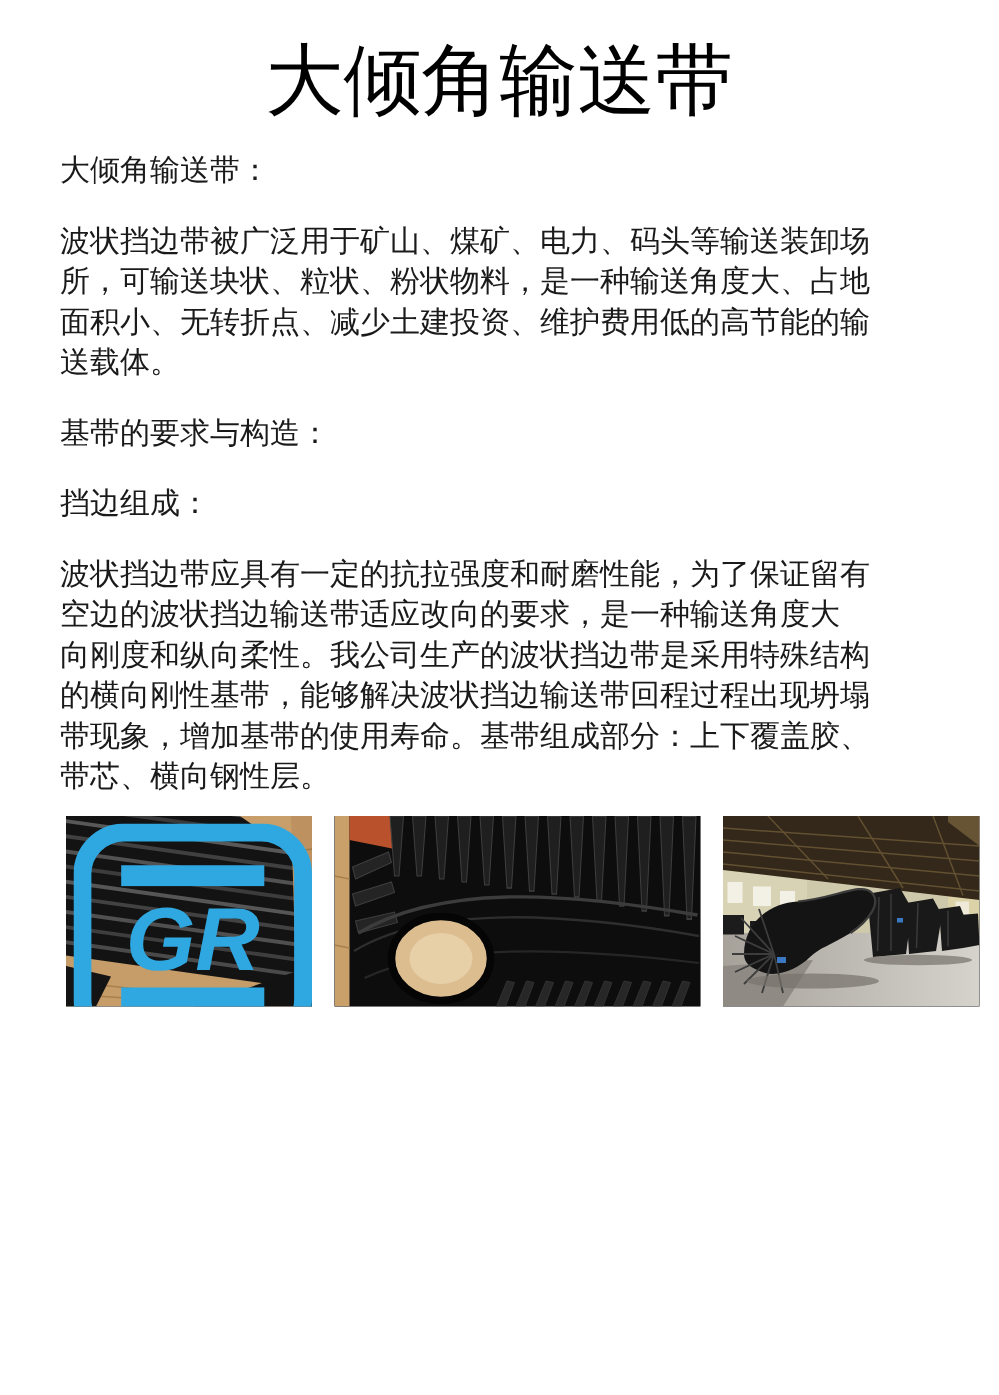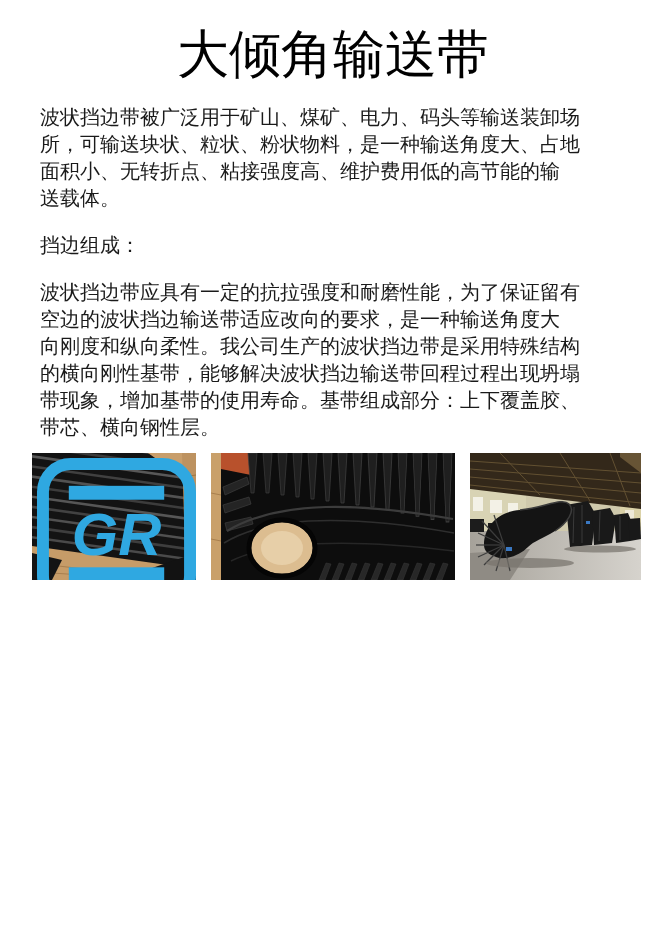--- a/index.html
+++ b/index.html
@@ -26,21 +26,21 @@
     margin:20px 0 0 0;
     font-size:20px;
     line-height:27px;
     white-space:pre-line;
     color:#1a1a1a;
   }
   .content p.first{margin-top:17px;}
   .gallery{
     display:flex;
     gap:15px;
-    margin:12px 0 0 32px;
+    margin:12px 0 0 44px;
   }
   .figure{
     position:relative;
     height:127px;
     overflow:hidden;
     background:#111;
   }
   .figure svg{display:block;width:100%;height:100%;}
   .fig1{width:164px;}
   .fig2{width:244px;}
@@ -52,24 +52,26 @@
   .logo-icon{width:38px;height:36px;flex:0 0 auto;}
 </style>
 </head>
 <body>
 
 <div class="page">
 
   <h1 class="page-title">大倾角输送带</h1>
 
   <div class="content">
+    <p class="first">大倾角输送带：</p>
     <p>  波状挡边带被广泛用于矿山、煤矿、电力、码头等输送装卸场
 所，可输送块状、粒状、粉状物料，是一种输送角度大、占地
-面积小、无转折点、粘接强度高、维护费用低的高节能的输
+面积小、无转折点、减少土建投资、维护费用低的高节能的输
 送载体。</p>
+    <p>基带的要求与构造：</p>
     <p>挡边组成：</p>
     <p>波状挡边带应具有一定的抗拉强度和耐磨性能，为了保证留有
 空边的波状挡边输送带适应改向的要求，是一种输送角度大
 向刚度和纵向柔性。我公司生产的波状挡边带是采用特殊结构
 的横向刚性基带，能够解决波状挡边输送带回程过程出现坍塌
 带现象，增加基带的使用寿命。基带组成部分：上下覆盖胶、
 带芯、横向钢性层。</p>
   </div>
 
   <div class="gallery">

